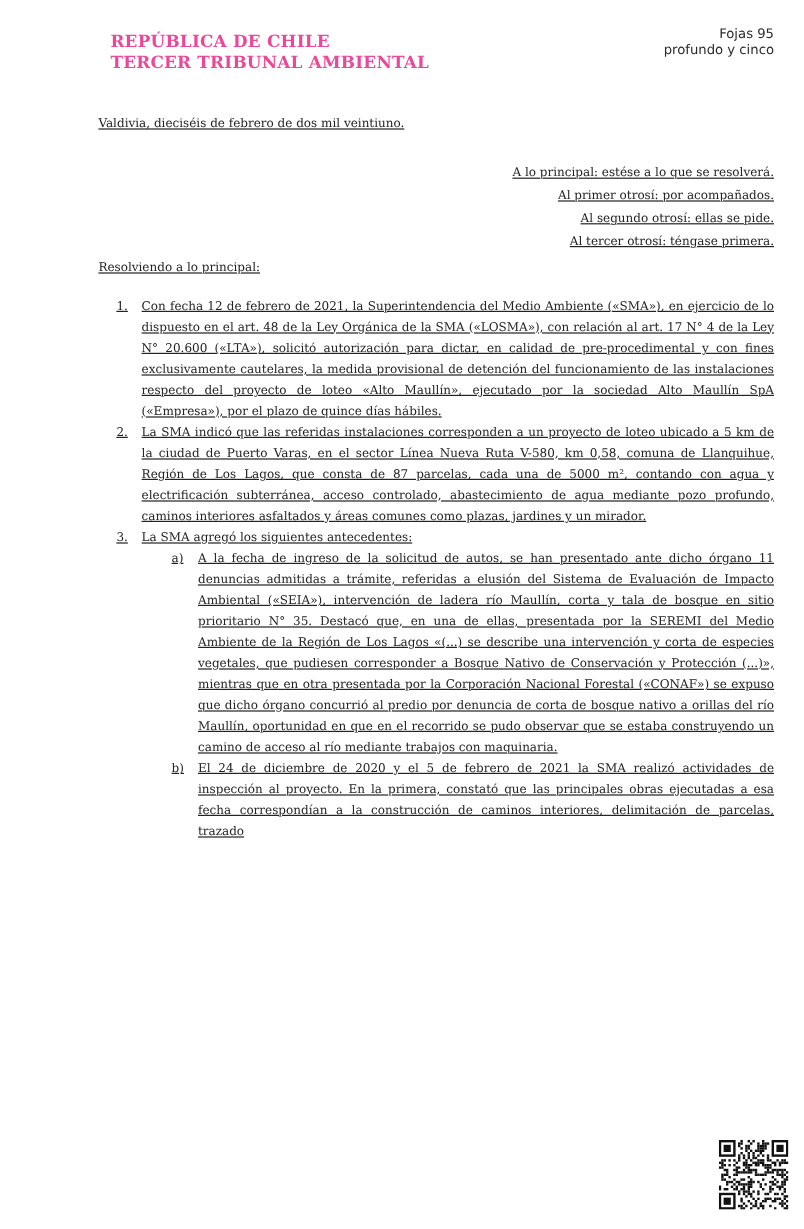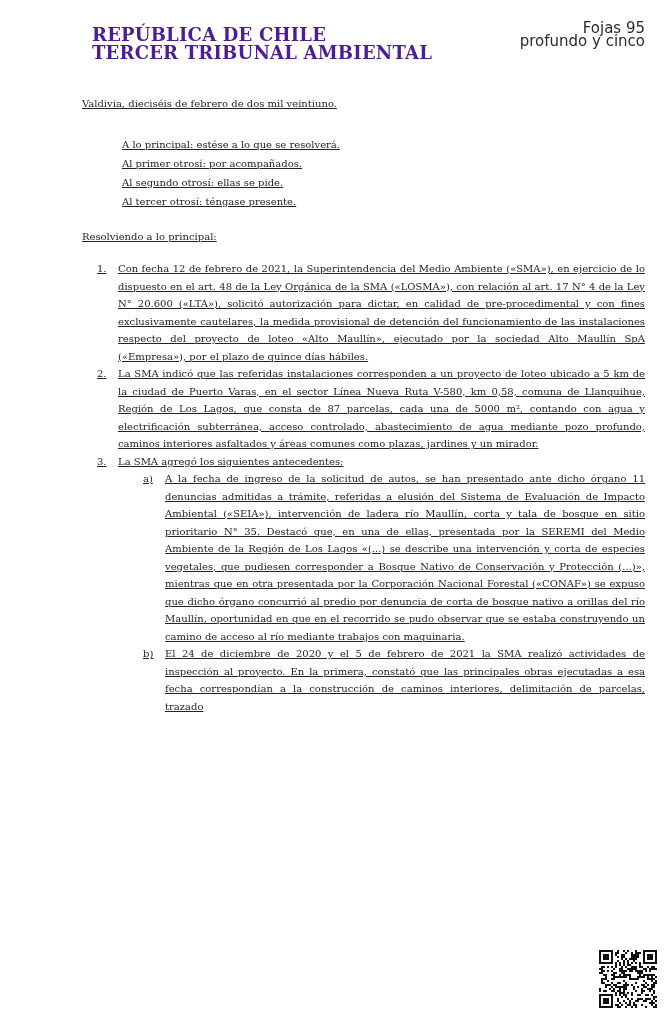--- a/index.html
+++ b/index.html
@@ -14,43 +14,43 @@
     overflow: hidden;
   }
   .header {
     display: flex;
     justify-content: space-between;
     align-items: flex-start;
     padding: 26px 25px 0 92px;
   }
   .tribunal {
     font-weight: bold;
-    font-size: 18px;
+    font-size: 14px;
     line-height: 18px;
     letter-spacing: 0.2px;
-    color: #4c1d95;
+    color: #ec4899;
   }
   .fojas {
     font-family: "DejaVu Sans", "Liberation Sans", sans-serif;
-    font-size: 15px;
+    font-size: 11px;
     line-height: 13px;
     text-align: right;
     color: #2a2a2a;
     margin-top: -4px;
   }
   .doc-body {
     padding: 0 25px 0 82px;
     font-size: 10px;
     color: #232323;
     text-decoration: underline;
   }
   .date-line { margin-top: 33px; line-height: 17.5px; }
   .petition { margin-top: 22px; line-height: 19px; }
-  .petition-item { margin-left: 40px; }
-  .resolution-line { margin-top: 17px; line-height: 17.5px; }
+  .petition-item { margin-left: 16px; text-align: right; }
+  .resolution-line { margin-top: 4px; line-height: 17.5px; }
   .vc-heading { margin-top: 18px; line-height: 17.5px; font-weight: bold; }
   .clist { margin-top: 15px; line-height: 17.5px; }
   .citem { display: flex; }
   .citem-num {
     flex: none;
     width: 36px;
     padding-left: 15px;
   }
   .citem-text {
     flex: 1;
@@ -90,21 +90,21 @@
   </div>
 
   <div class="doc-body">
 
     <div class="date-line">Valdivia, dieciséis de febrero de dos mil veintiuno.</div>
 
     <div class="petition">
       <div class="petition-item">A lo principal: estése a lo que se resolverá.</div>
       <div class="petition-item">Al primer otrosí: por acompañados.</div>
       <div class="petition-item">Al segundo otrosí: ellas se pide.</div>
-      <div class="petition-item">Al tercer otrosí: téngase presente.</div>
+      <div class="petition-item">Al tercer otrosí: téngase primera.</div>
     </div>
 
     <div class="resolution-line">Resolviendo a lo principal:</div>
 
 
     <div class="clist">
 
       <div class="citem">
         <div class="citem-num">1.</div>
         <div class="citem-text">Con fecha 12 de febrero de 2021, la Superintendencia del Medio Ambiente («SMA»), en ejercicio de lo dispuesto en el art. 48 de la Ley Orgánica de la SMA («LOSMA»), con relación al art. 17 N° 4 de la Ley N° 20.600 («LTA»), solicitó autorización para dictar, en calidad de pre-procedimental y con fines exclusivamente cautelares, la medida provisional de detención del funcionamiento de las instalaciones respecto del proyecto de loteo «Alto Maullín», ejecutado por la sociedad Alto Maullín SpA («Empresa»), por el plazo de quince días hábiles.</div>

